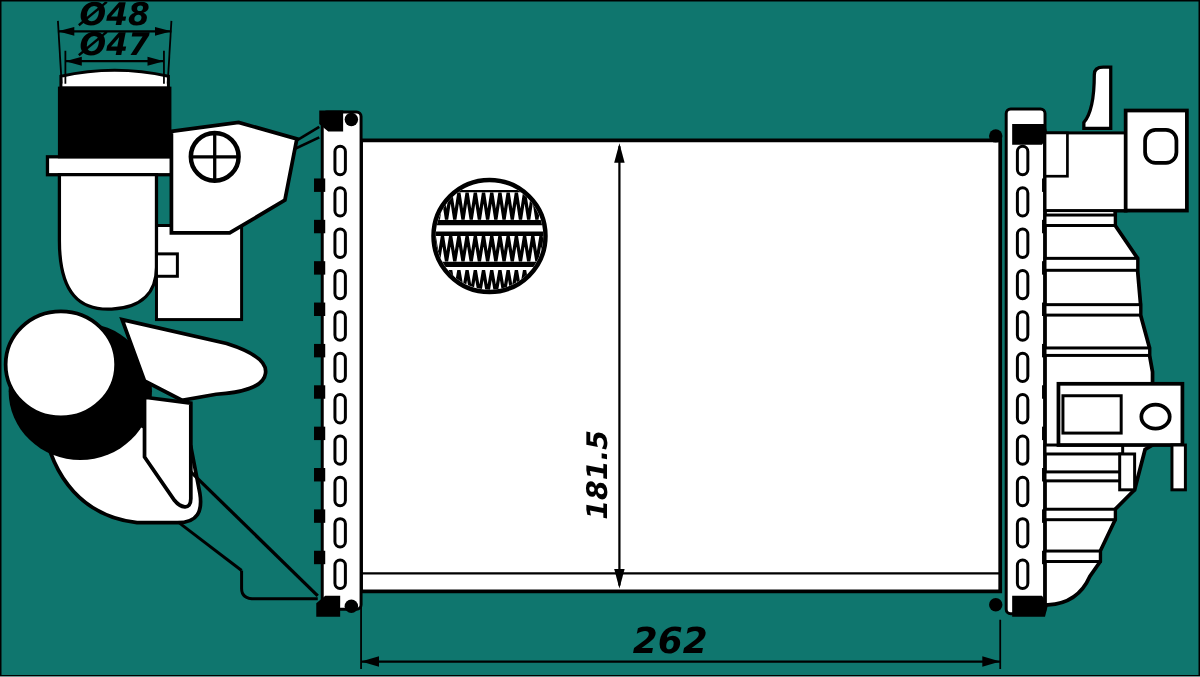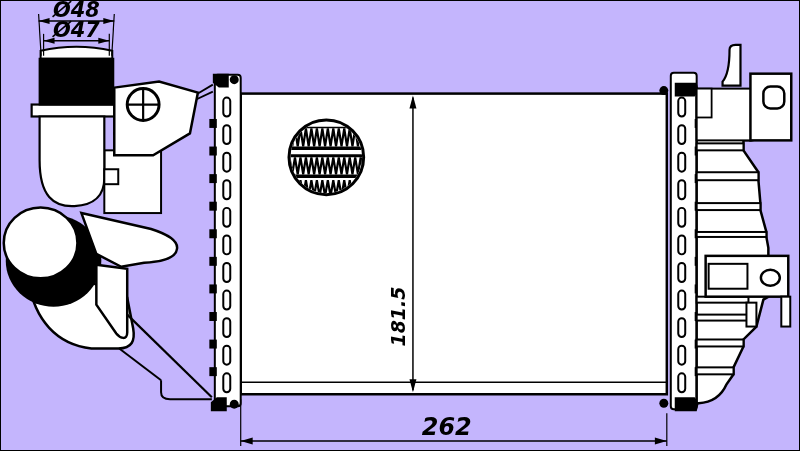--- a/index.html
+++ b/index.html
@@ -1,16 +1,16 @@
 <!DOCTYPE html>
 <html><head>
 <meta charset="utf-8">
 <style>
   html,body{margin:0;padding:0;background:#fff;}
-  #stage{position:relative;width:798px;height:449px;border:1px solid #000;background:#c4b5fd;overflow:hidden;
+  #stage{position:relative;width:798px;height:449px;border:1px solid #000;background:#0f766e;overflow:hidden;
          font-family:"DejaVu Sans",sans-serif;}
   svg{position:absolute;left:0;top:0;}
   .dim-text{fill:#000;font-family:"DejaVu Sans",sans-serif;font-style:italic;font-weight:bold;}
 </style>
 </head>
 <body>
 
 <div id="stage">
 <svg width="798" height="449" viewBox="0 0 800 451" xmlns="http://www.w3.org/2000/svg">
 

